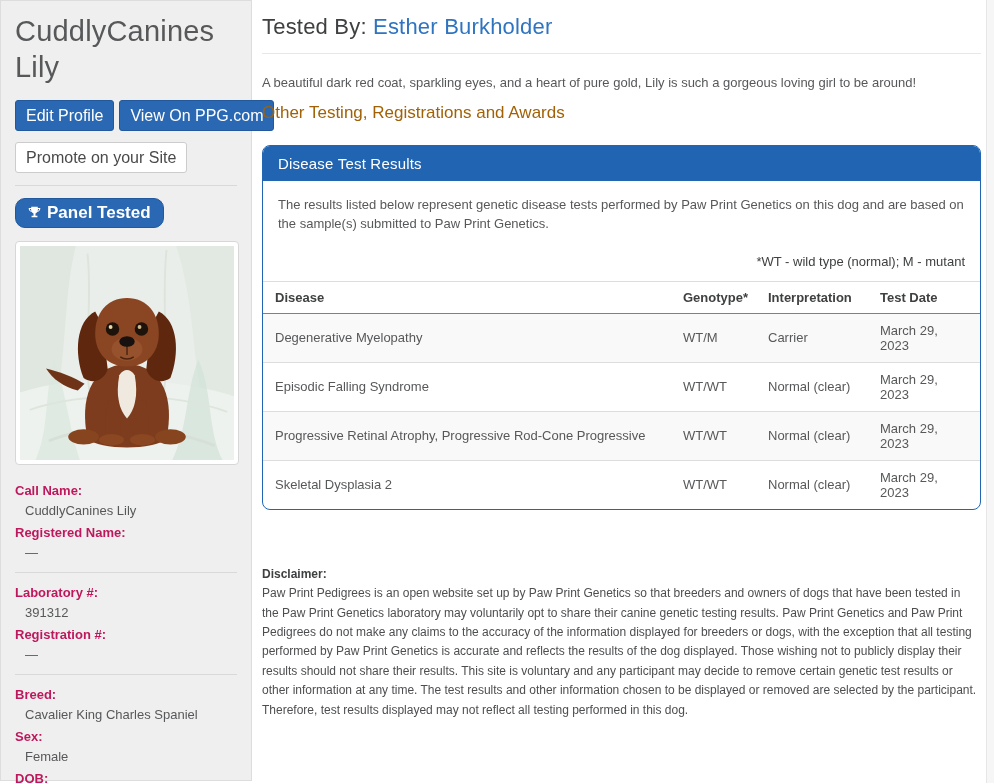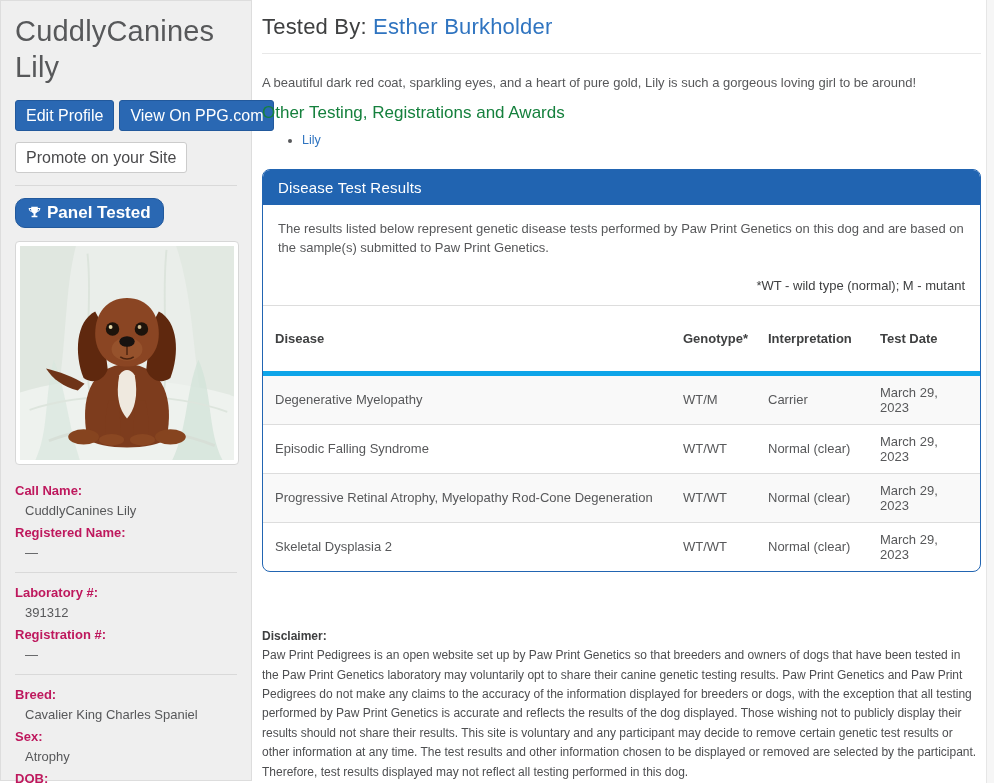--- a/index.html
+++ b/index.html
@@ -62,21 +62,21 @@
   .main {
     position: absolute; left: 262px; top: 0; width: 719px; height: 783px;
     padding-top: 14px;
   }
   .tested-by {
     font-size: 22px; font-weight: normal; color: #3f4041; letter-spacing: 0.2px;
   }
   .tested-by a { color: #2f74c0; text-decoration: none; cursor: pointer; }
   .main .rule { border: none; border-top: 1px solid #e8e8e8; margin: 13px 0 0 0; }
   .description { font-size: 13px; color: #57585a; margin-top: 21px; }
-  .other-heading { font-size: 17px; font-weight: normal; color: #15803d; margin-top: 13px; }
+  .other-heading { font-size: 17px; font-weight: normal; color: #a16207; margin-top: 13px; }
   .other-list { margin: 10px 0 0 40px; font-size: 12.5px; color: #57585a; }
   .other-list li { margin-bottom: 2px; }
   .other-list a { color: #2f74c0; text-decoration: none; cursor: pointer; }
 
   
   .panel {
     margin-top: 22px; border: 1px solid #2265b2; border-radius: 8px;
     overflow: hidden; background: #ffffff;
   }
   .panel-heading {
@@ -85,21 +85,21 @@
   }
   .panel-note {
     font-size: 13px; color: #57585a; padding: 15px 15px 0 15px; line-height: 1.45;
   }
   .panel-legend {
     font-size: 13px; color: #3f4041; text-align: right; padding: 20px 15px 12px 15px;
   }
   table.results { width: 100%; border-collapse: collapse; font-size: 13px; }
   table.results th {
     text-align: left; font-weight: bold; color: #3f4041;
-    padding: 25px 10px; border-top: 1px solid #dddddd; border-bottom: 5px solid #0ea5e9;
+    padding: 8px 10px; border-top: 1px solid #dddddd; border-bottom: 1px solid #0ea5e9;
   }
   table.results td {
     padding: 9px 10px; color: #57585a; border-top: 1px solid #dddddd;
   }
   table.results th:first-child, table.results td:first-child { padding-left: 12px; }
   table.results tbody tr:nth-child(odd) { background: #f9f9f9; }
   .col-disease { width: 410px; }
   .col-genotype { width: 84px; }
   .col-interp { width: 112px; }
   .col-date { width: 110px; }
@@ -181,44 +181,39 @@
     <div class="detail-label">Laboratory #:</div>
     <div class="detail-value">391312</div>
     <div class="detail-label">Registration #:</div>
     <div class="detail-value">—</div>
 
     <hr class="side-divider">
 
     <div class="detail-label">Breed:</div>
     <div class="detail-value">Cavalier King Charles Spaniel</div>
     <div class="detail-label">Sex:</div>
-    <div class="detail-value">Atrophy</div>
+    <div class="detail-value">Female</div>
     <div class="detail-label">DOB:</div>
     <div class="detail-value">Feb. 2021</div>
     
     
 
     
   </aside>
 
   <main class="main">
     <h2 class="tested-by">
       <span>Tested By:</span>
       <a>Esther Burkholder</a>
     </h2>
     <hr class="rule">
 
     <p class="description">A beautiful dark red coat, sparkling eyes, and a heart of pure gold, Lily is such a gorgeous loving girl to be around!</p>
 
     <h3 class="other-heading">Other Testing, Registrations and Awards</h3>
-    <ul class="other-list">
-      <li>
-        <a>Lily</a>
-      </li>
-    </ul>
 
     <section class="panel">
       <div class="panel-heading">Disease Test Results</div>
       <p class="panel-note">The results listed below represent genetic disease tests performed by Paw Print Genetics on this dog and are based on the sample(s) submitted to Paw Print Genetics.</p>
       <div class="panel-legend">*WT - wild type (normal); M - mutant</div>
 
       <table class="results">
         <thead>
           <tr>
             <th class="col-disease">Disease</th>
@@ -234,21 +229,21 @@
             <td>Carrier</td>
             <td>March 29, 2023</td>
           </tr>
           <tr>
             <td>Episodic Falling Syndrome</td>
             <td>WT/WT</td>
             <td>Normal (clear)</td>
             <td>March 29, 2023</td>
           </tr>
           <tr>
-            <td>Progressive Retinal Atrophy, Myelopathy Rod-Cone Degeneration</td>
+            <td>Progressive Retinal Atrophy, Progressive Rod-Cone Progressive</td>
             <td>WT/WT</td>
             <td>Normal (clear)</td>
             <td>March 29, 2023</td>
           </tr>
           <tr>
             <td>Skeletal Dysplasia 2</td>
             <td>WT/WT</td>
             <td>Normal (clear)</td>
             <td>March 29, 2023</td>
           </tr>

